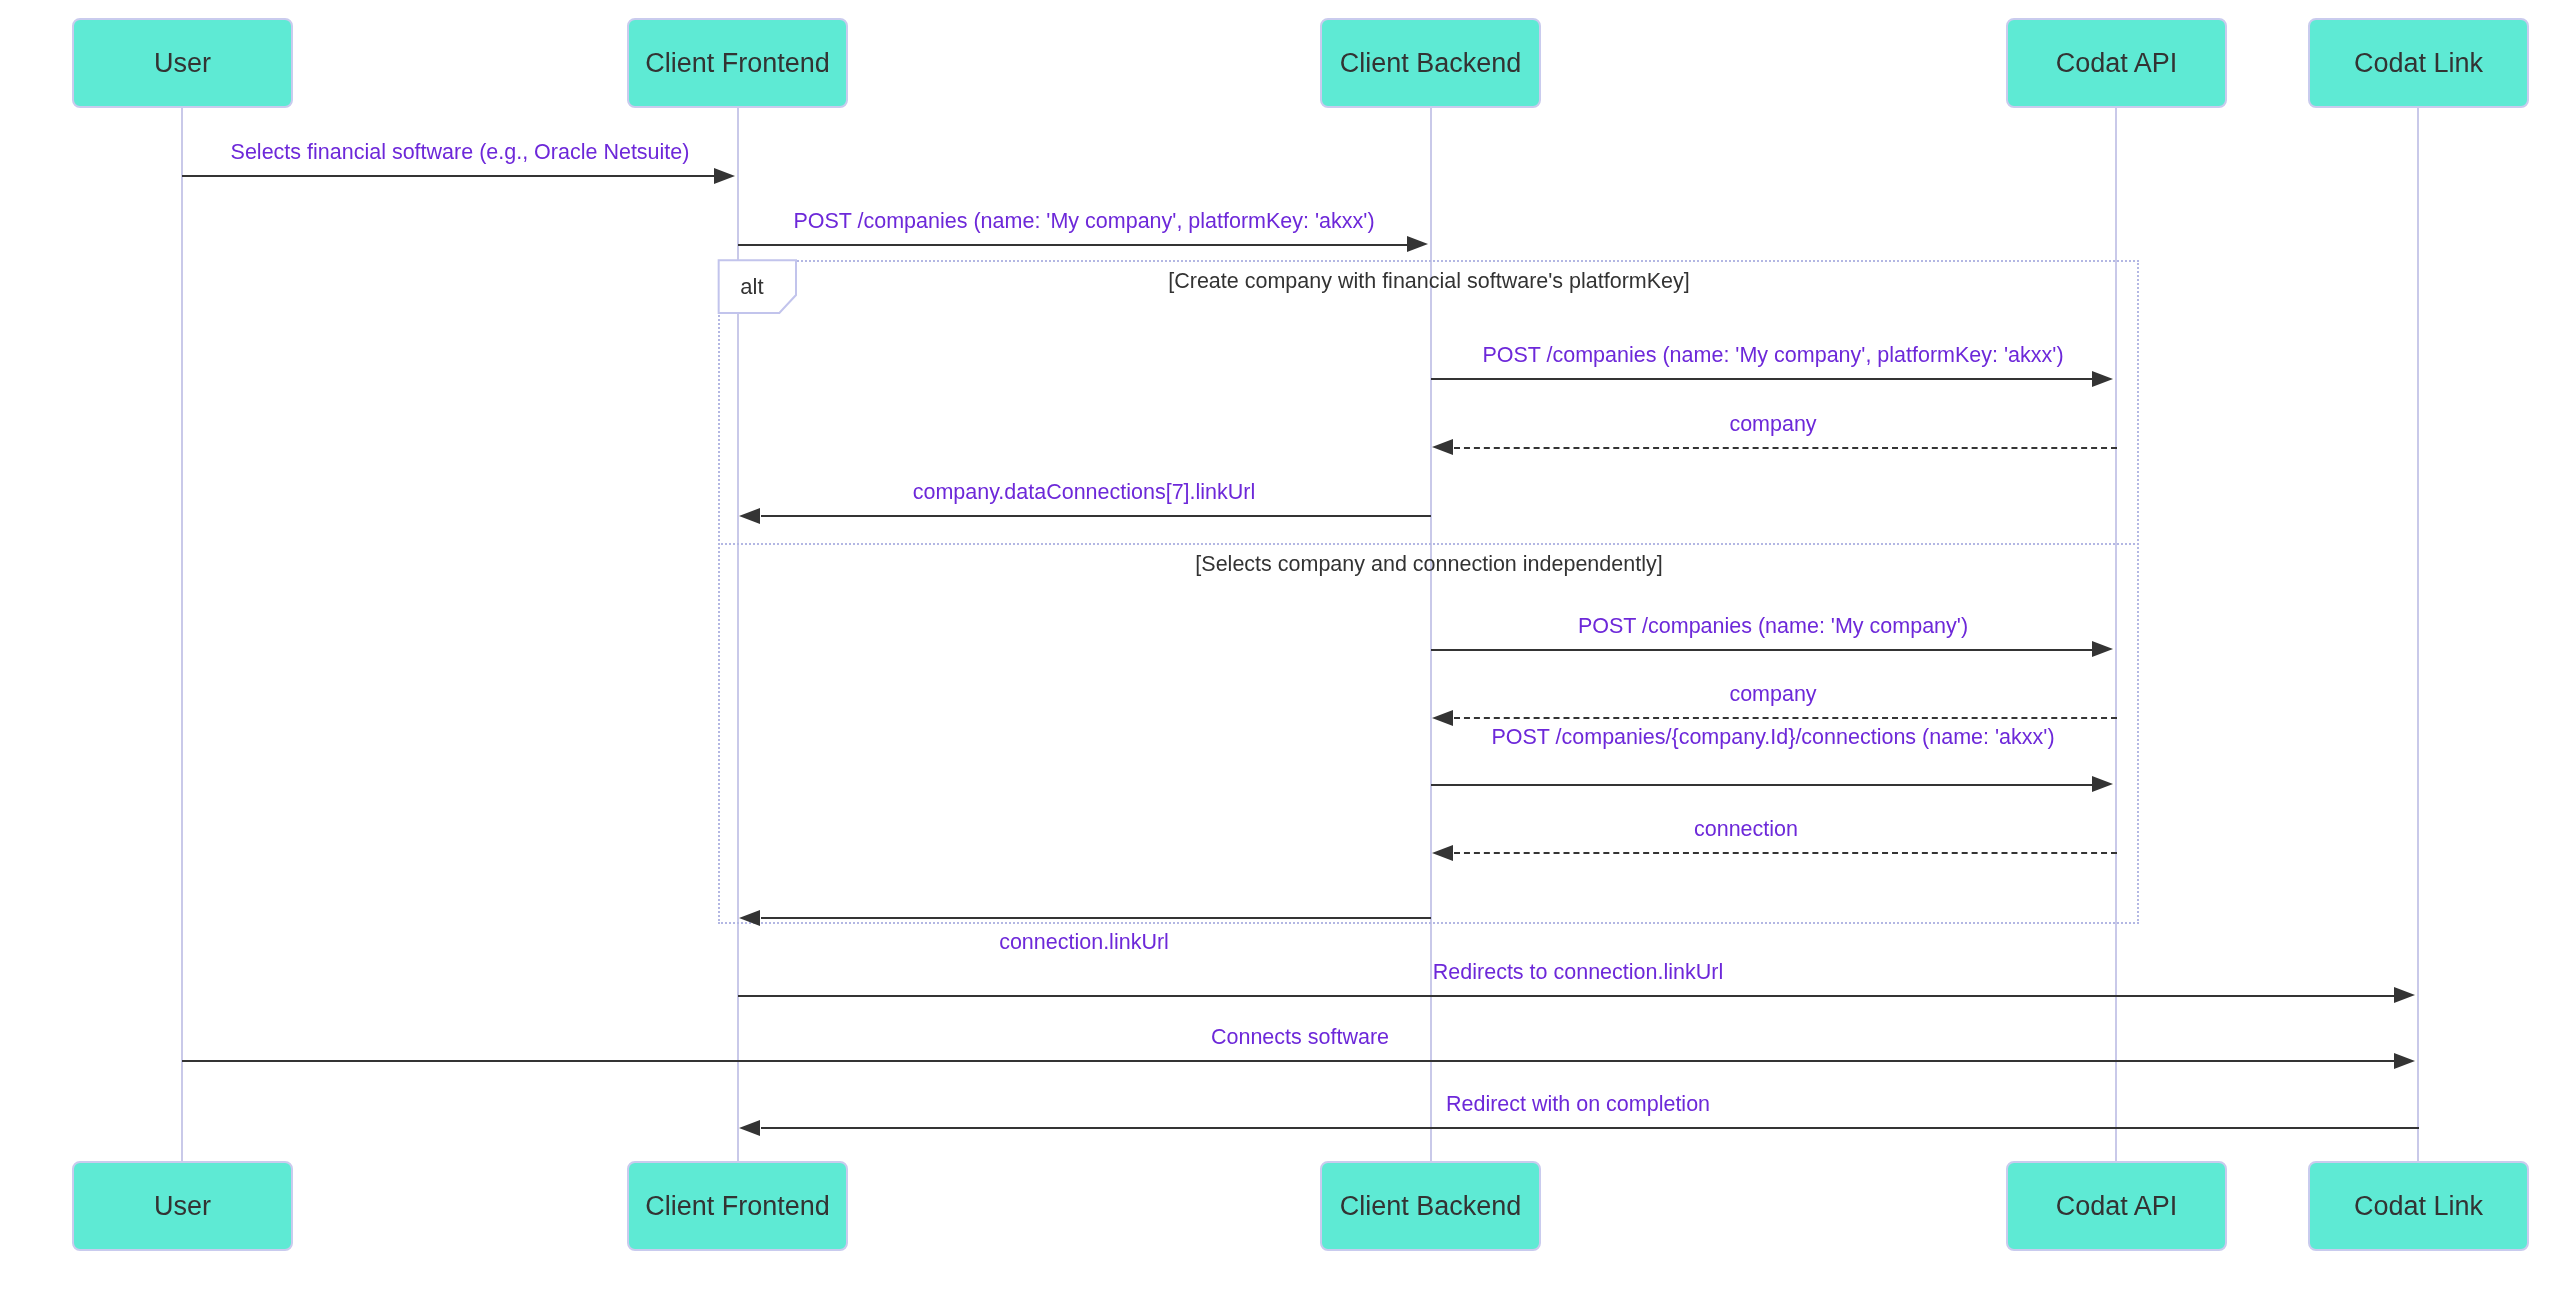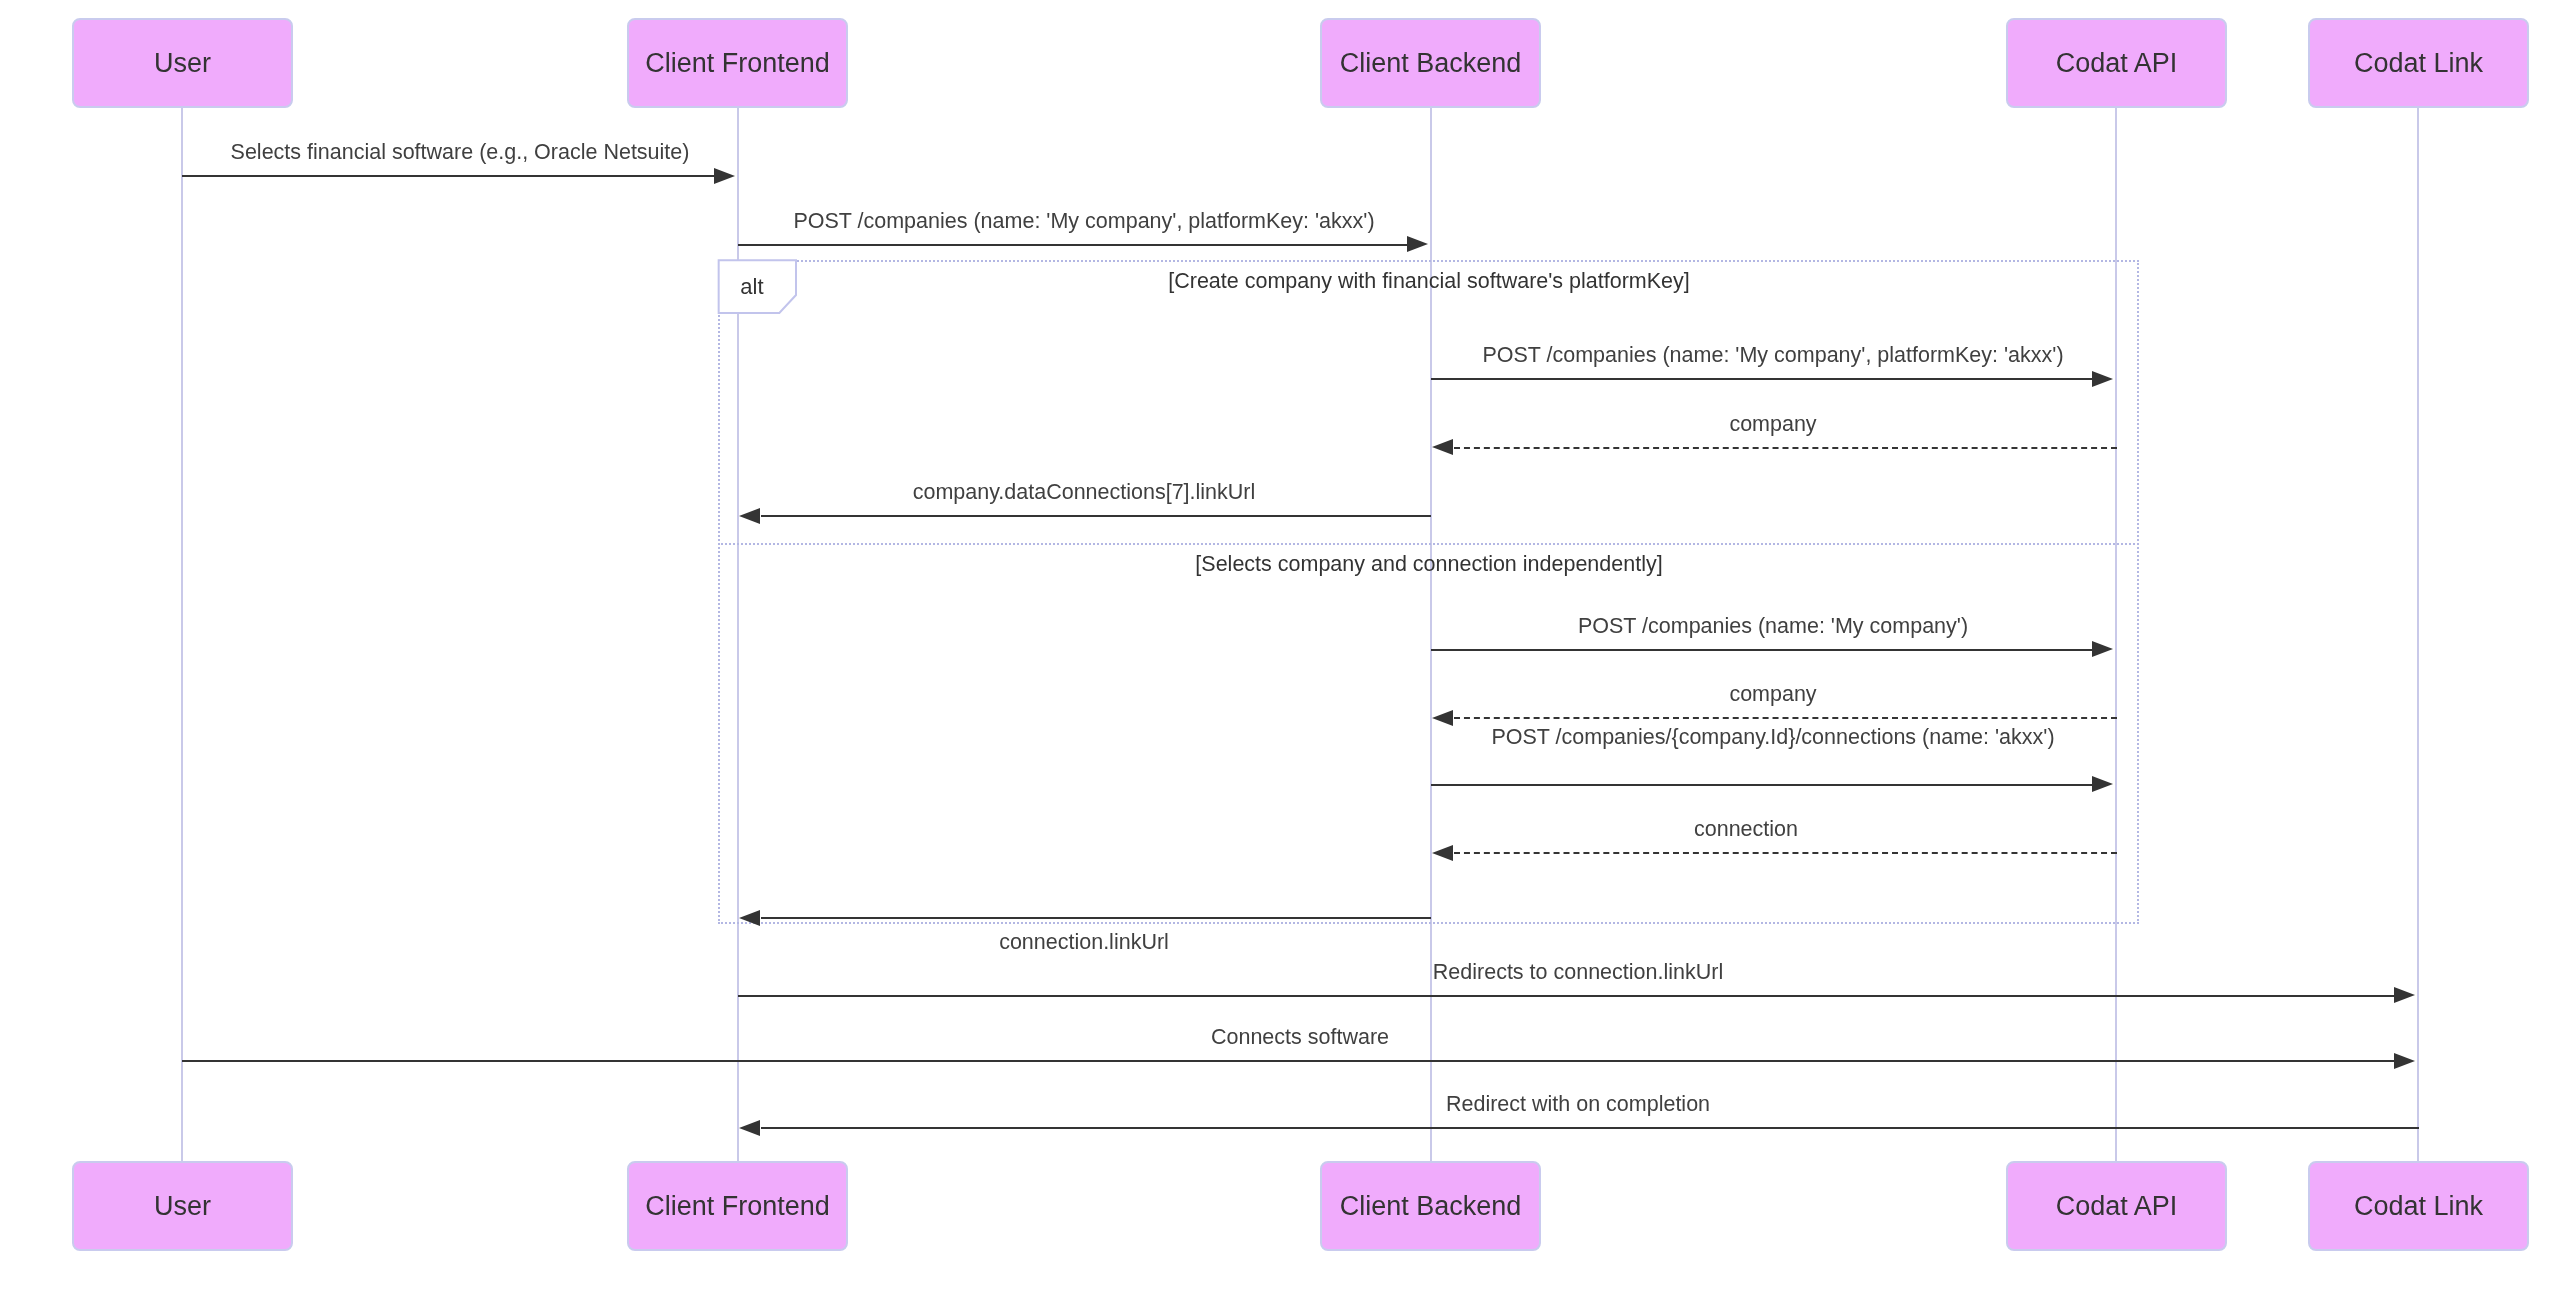--- a/index.html
+++ b/index.html
@@ -21,35 +21,35 @@
     position: absolute;
     top: 108px;
     height: 1053px;
     width: 2px;
     background: #c9c9e9;
   }
   .actor {
     position: absolute;
     width: 221px;
     height: 90px;
-    background: #f0abfc;
+    background: #5eead4;
     border: 2px solid #c9cbee;
     border-radius: 8px;
     display: flex;
     align-items: center;
     justify-content: center;
     font-size: 27px;
     color: #333333;
     box-sizing: border-box;
   }
   .msg-label {
     position: absolute;
     transform: translateX(-50%);
     font-size: 21.5px;
-    color: #404040;
+    color: #6d28d9;
     white-space: nowrap;
     line-height: 1;
     text-align: right;
   }
   .msg-line {
     position: absolute;
     height: 0;
     border-top: 2.7px solid #343434;
   }
   .msg-line.dashed {

